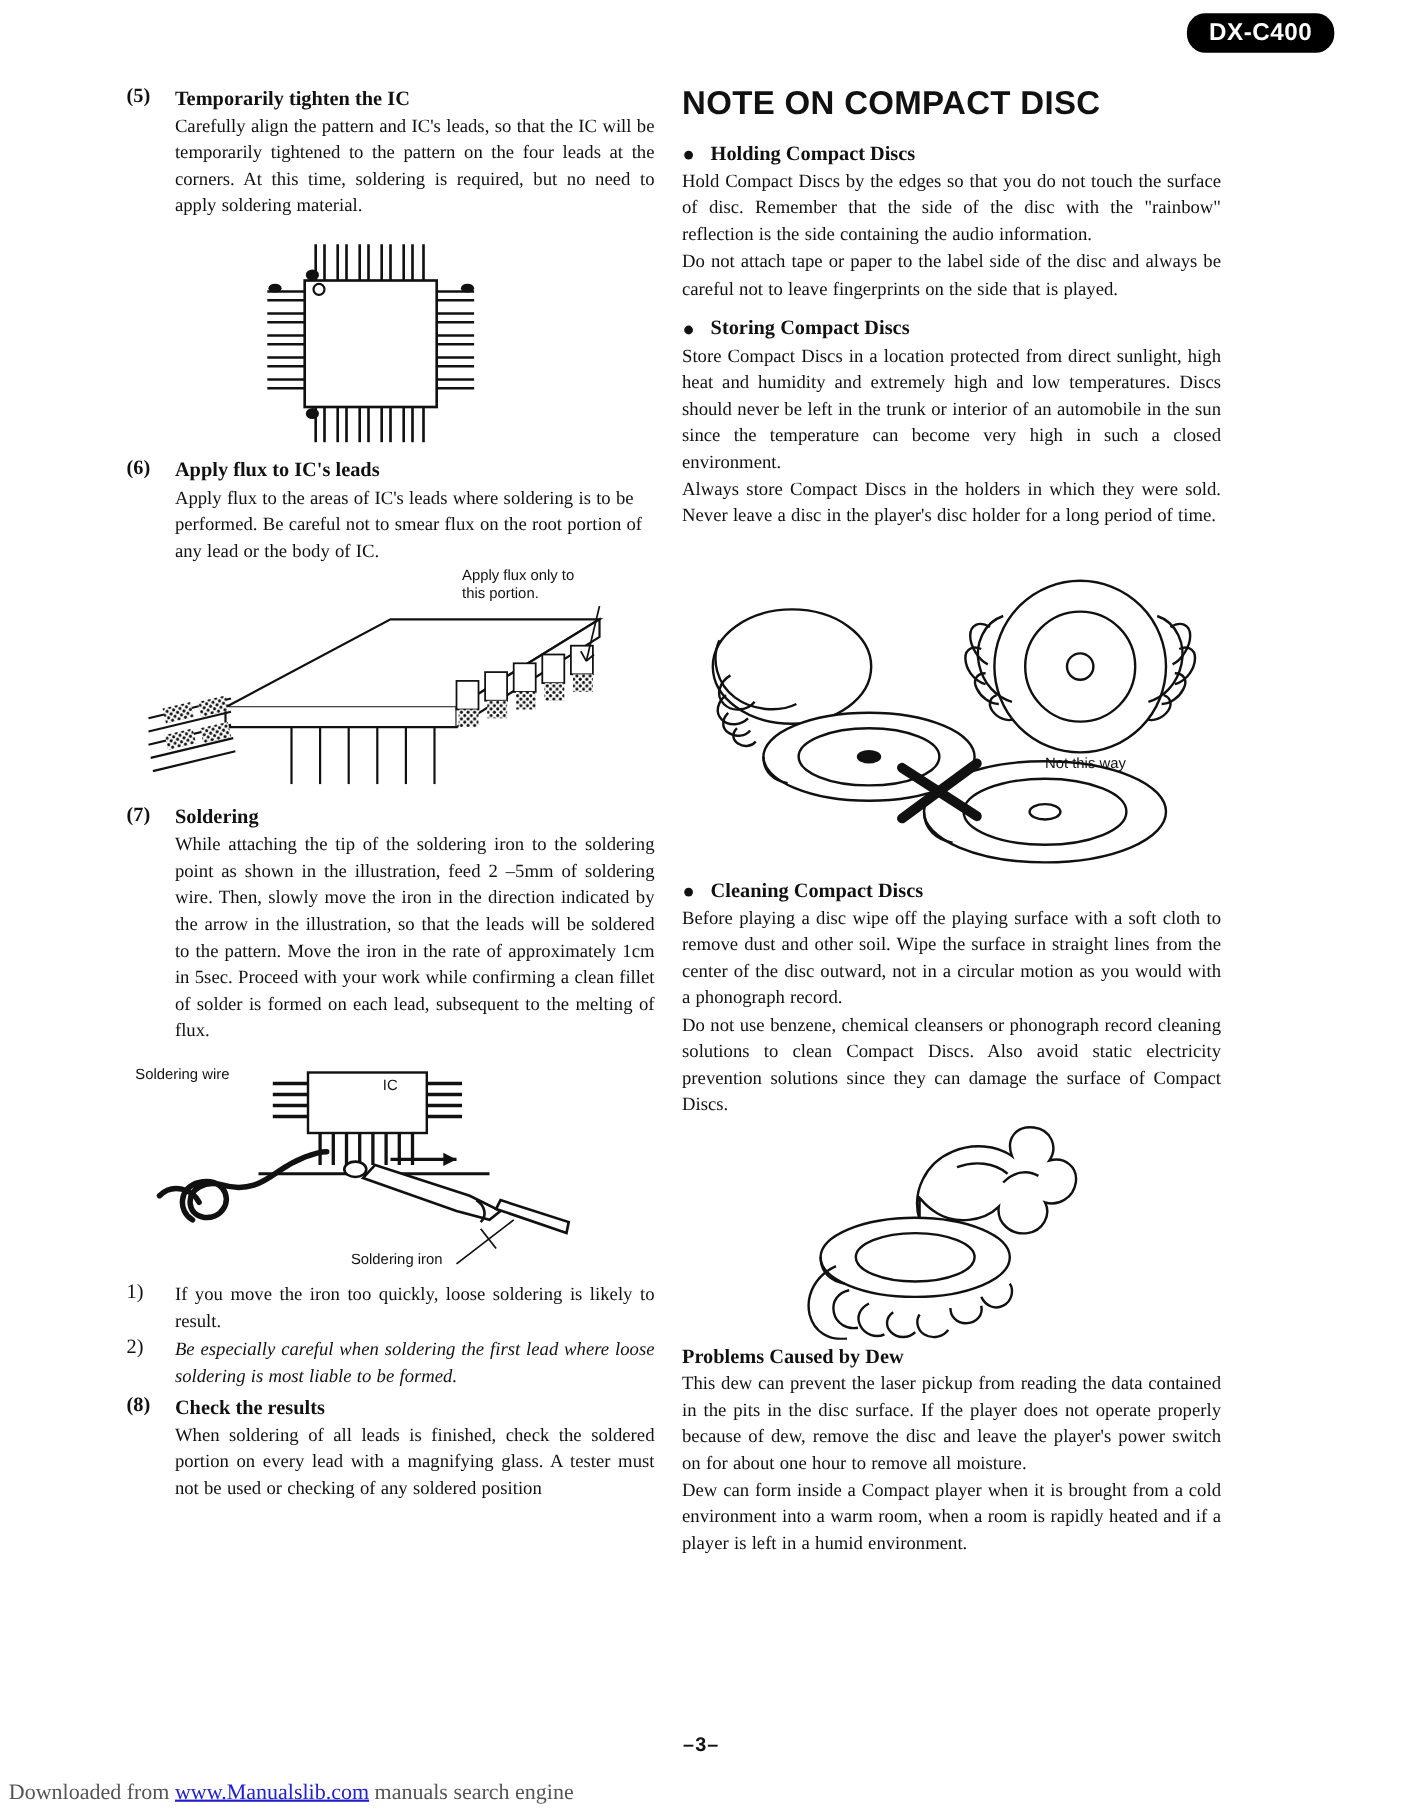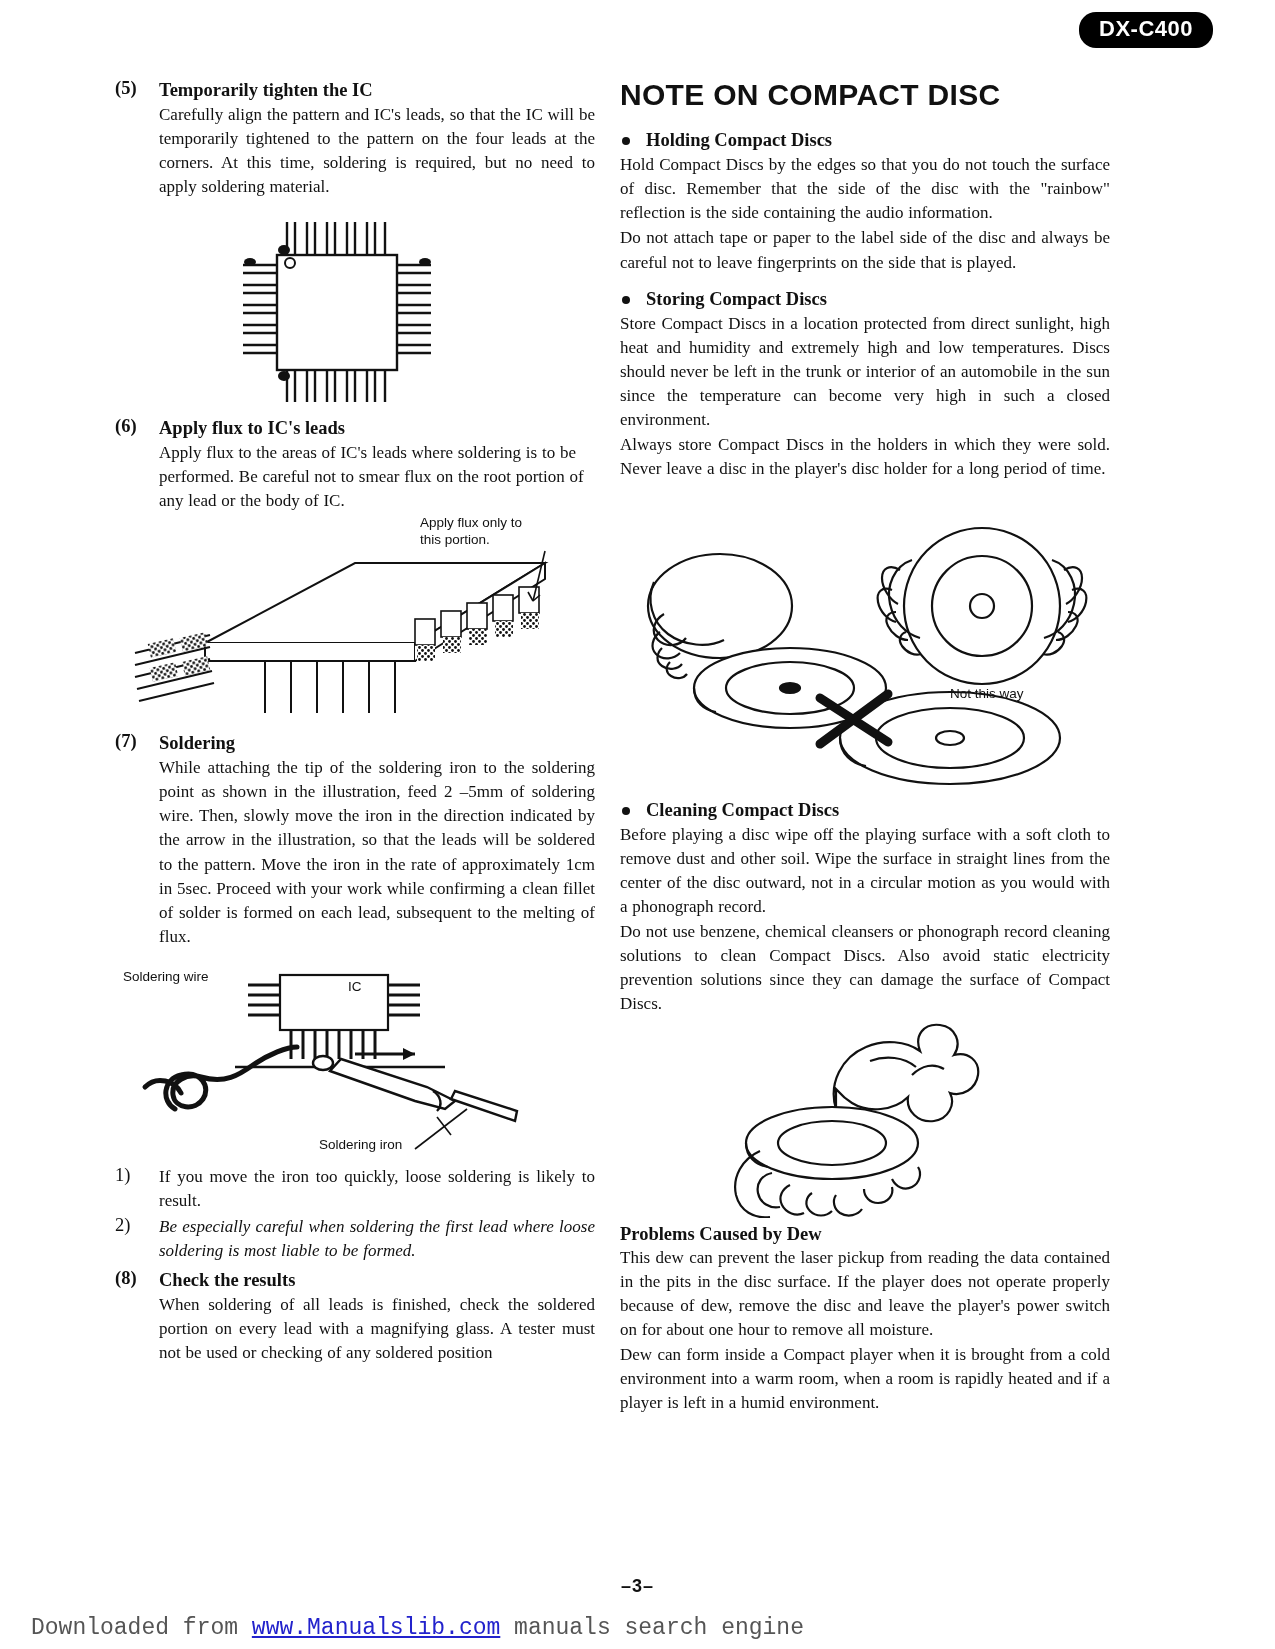--- a/index.html
+++ b/index.html
@@ -57,21 +57,21 @@
   }
 
   
   .pageno{
     position:absolute;left:0;right:0;bottom:52px;text-align:center;
     font-family:"Liberation Sans", sans-serif;font-weight:bold;font-size:18px;
     letter-spacing:1px;
   }
   .ml-footer{
     position:absolute;left:8px;bottom:8px;
-    font-family:Liberation Mono, monospace;font-size:23px;color:#555;margin-left:23px;
+    font-family:Liberation Serif, serif;font-size:20px;color:#555;
   }
   .ml-footer a{color:#2222cc;text-decoration:underline;}
 </style>
 </head>
 <body>
 
 <div class="page">
 
   <div class="model-badge">DX-C400</div>
 

